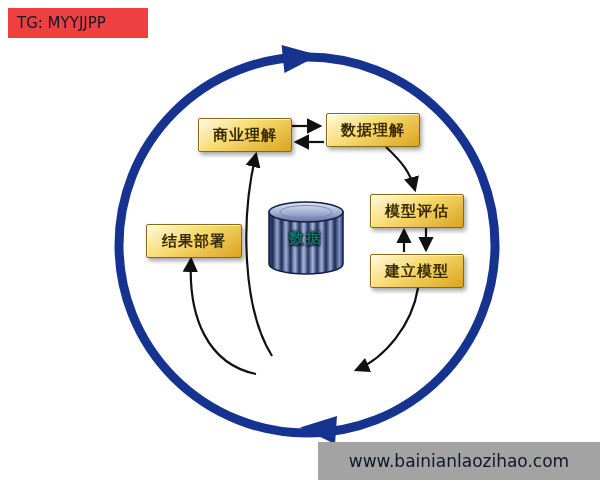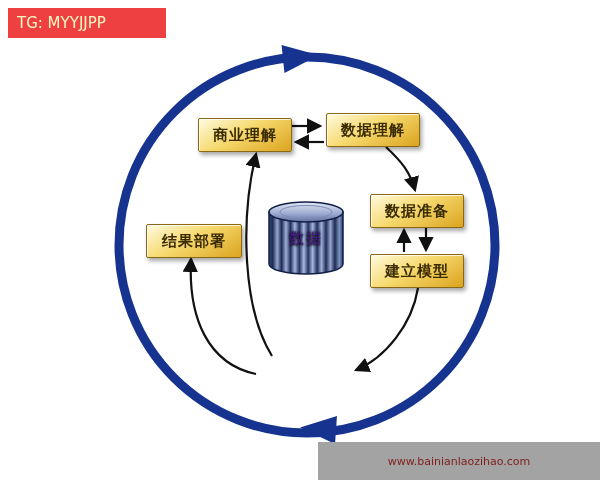--- a/index.html
+++ b/index.html
@@ -20,33 +20,33 @@
   .n-business{left:198px;top:118px;width:92px;height:32px;}
   .n-dataund{left:326px;top:113px;width:92px;height:32px;}
   .n-dataprep{left:370px;top:194px;width:92px;height:32px;}
   .n-model{left:370px;top:254px;width:92px;height:32px;font-family:Liberation Mono, monospace;}
   .n-eval{left:258px;top:358px;width:92px;height:32px;}
   .n-deploy{left:146px;top:224px;width:94px;height:32px;}
 
   
   .cyl-label{
     position:absolute;left:276px;top:229px;width:60px;text-align:center;
-    color:#4c1d95;font-weight:normal;font-size:15px;letter-spacing:2px;
+    color:#0f766e;font-weight:bold;font-size:15px;letter-spacing:2px;
     text-shadow:0 1px 2px #000, 0 0 3px #000;
   }
 
   
   .banner-red{
-    position:absolute;left:8px;top:8px;width:158px;height:30px;
-    background:#ee4040;color:#fef9c3;font-size:15px;
+    position:absolute;left:8px;top:8px;width:140px;height:30px;
+    background:#ee4040;color:#0f172a;font-size:15px;
     display:flex;align-items:center;padding-left:9px;box-sizing:border-box;
   }
   .banner-gray{
     position:absolute;left:318px;top:442px;width:282px;height:38px;
-    background:#a3a3a3;color:#7f1d1d;font-size:11px;
+    background:#a3a3a3;color:#0f172a;font-size:17px;
     display:flex;align-items:center;justify-content:center;
   }
 </style>
 </head>
 <body>
 
 <div class="stage">
 
   <svg class="layer" width="600" height="480" viewBox="0 0 600 480" xmlns="http://www.w3.org/2000/svg">
     <defs>
@@ -95,21 +95,21 @@
 
     <g>
       <path d="M 269,212 L 269,264 A 37 10 0 0 0 343,264 L 343,212 Z" fill="url(#cylBody)" stroke="#121f45" stroke-width="1.5"></path>
       <ellipse cx="306" cy="212" rx="37" ry="10" fill="url(#cylTop)" stroke="#121f45" stroke-width="1.5"></ellipse>
       <ellipse cx="306" cy="212" rx="26" ry="6.5" fill="none" stroke="#7d8cb4" stroke-width="1"></ellipse>
     </g>
   </svg>
 
   <div class="node n-business">商业理解</div>
   <div class="node n-dataund">数据理解</div>
-  <div class="node n-dataprep">数据准备</div>
+  <div class="node n-dataprep">模型评估</div>
   <div class="node n-model">建立模型</div>
   <div class="node n-deploy">结果部署</div>
 
   <div class="cyl-label">数据</div>
 
   <div class="banner-red">TG: MYYJJPP</div>
   <div class="banner-gray">www.bainianlaozihao.com</div>
 
 </div>
 

